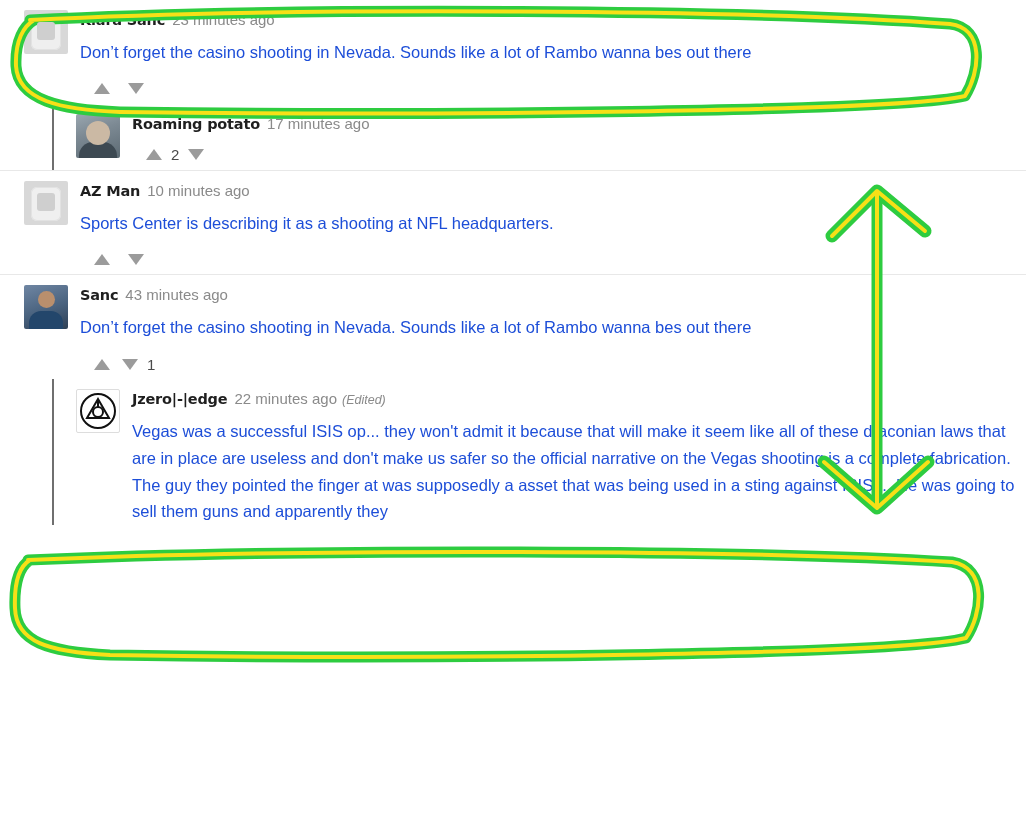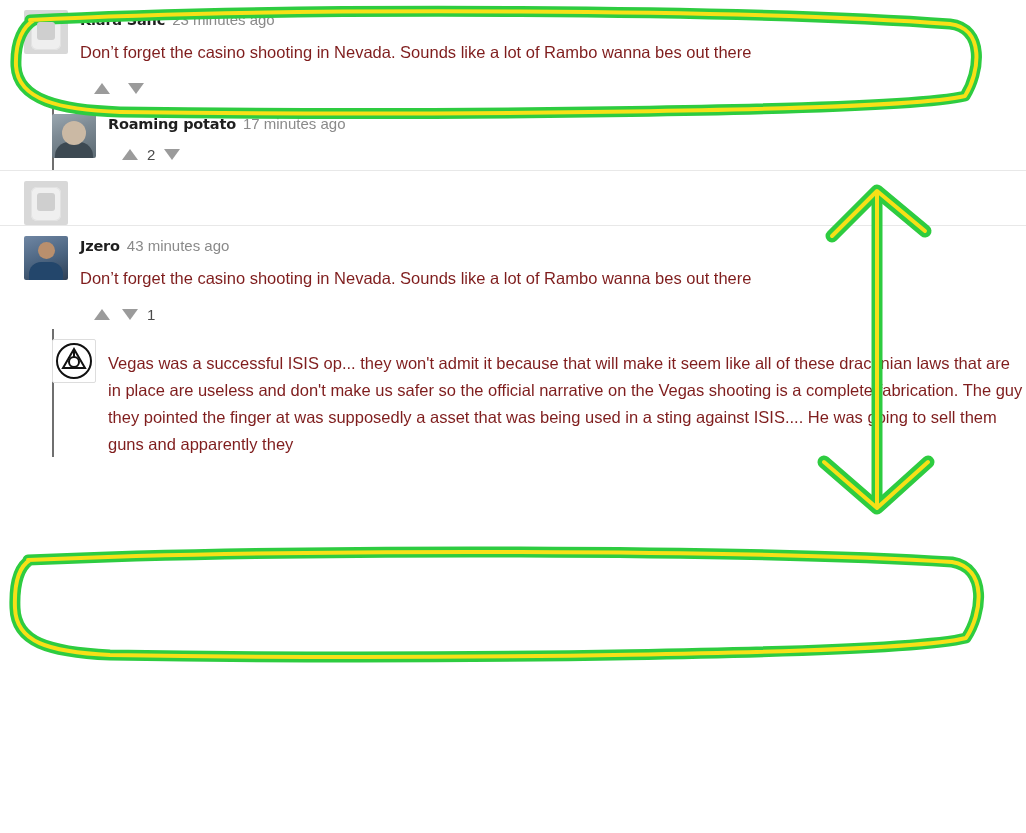--- a/index.html
+++ b/index.html
@@ -18,21 +18,21 @@
   .thread { position: relative; }
 
   .comment {
     position: relative;
     display: flex;
     align-items: flex-start;
     padding: 10px 0 0 0;
   }
   .comment.level0 { padding-left: 24px; border-top: 1px solid #e8e8e8; }
   .comment.level0.first { border-top: none; }
-  .comment.level1 { margin-left: 52px; }
+  .comment.level1 { margin-left: 52px; padding-left: 24px; }
   .comment.level1::before {
     content: "";
     position: absolute;
     left: 0; top: 0; bottom: 0;
     width: 2px;
     background: #6f6f6f;
   }
 
   .avatar {
     width: 44px; height: 44px;
@@ -123,21 +123,21 @@
   .edited {
     font-size: 12.5px;
     color: #8a8a8a;
     font-style: italic;
     margin-left: 5px;
   }
   .text {
     margin-top: 11px;
     font-size: 16.5px;
     line-height: 1.62;
-    color: #7f1d1d;
+    color: #1d4ed8;
   }
   .votes {
     margin-top: 8px;
     height: 30px;
     display: flex;
     align-items: center;
     padding-left: 8px;
   }
   .arrow {
     width: 0; height: 0;
@@ -199,48 +199,62 @@
         <div class="votes">
           <div class="arrow up"></div>
           <span class="score">2</span>
           <div class="arrow down"></div>
         </div>
       </div>
     </div>
 
     <div class="comment level0">
       <div class="avatar blank"></div>
+      <div class="body">
+        <div class="meta">
+          <span class="author">AZ Man</span><span class="time">10 minutes ago</span>
+        </div>
+        <div class="text">Sports Center is describing it as a shooting at NFL headquarters.</div>
+        <div class="votes">
+          <div class="arrow up"></div>
+          <span class="score"></span>
+          <div class="arrow down"></div>
+        </div>
+      </div>
     </div>
 
 
     <div class="comment level0">
       <div class="avatar photo-b"></div>
       <div class="body">
         <div class="meta">
-          <span class="author">Jzero</span><span class="time">43 minutes ago</span>
+          <span class="author">Sanc</span><span class="time">43 minutes ago</span>
         </div>
         <div class="text">Don’t forget the casino shooting in Nevada.  Sounds like a lot of Rambo wanna bes out there</div>
         <div class="votes">
           <div class="arrow up"></div>
           <div class="arrow down"></div>
           <span class="score">1</span>
         </div>
       </div>
     </div>
 
     <div class="comment level1">
       <div class="avatar logo">
         <svg width="42" height="42" viewBox="0 0 42 42">
           <circle cx="21" cy="21" r="17" fill="#ffffff" stroke="#111" stroke-width="2"></circle>
           <polygon points="21,9 32,28 10,28" fill="none" stroke="#111" stroke-width="2"></polygon>
           <circle cx="21" cy="22" r="5" fill="none" stroke="#111" stroke-width="2"></circle>
           <line x1="21" y1="9" x2="21" y2="17" stroke="#111" stroke-width="2"></line>
         </svg>
       </div>
       <div class="body">
+        <div class="meta">
+          <span class="author">Jzero|-|edge</span><span class="time">22 minutes ago</span><span class="edited">(Edited)</span>
+        </div>
         <div class="text">Vegas was a successful ISIS op... they won't admit it because that will make it seem like all of these draconian laws that are in place are useless and don't make us safer so the official narrative on the Vegas shooting is a complete fabrication. The guy they pointed the finger at was supposedly a asset that was being used in a sting against ISIS.... He was going to sell them guns and apparently they</div>
       </div>
     </div>
 
   </div>
 
   <svg id="overlay" viewBox="0 0 1026 833">
     <g>
       <path d="M 30 20 C 300 6, 760 10, 950 24 C 985 28, 980 72, 965 96
                C 900 112, 420 116, 120 112 C 60 110, 18 100, 16 66

